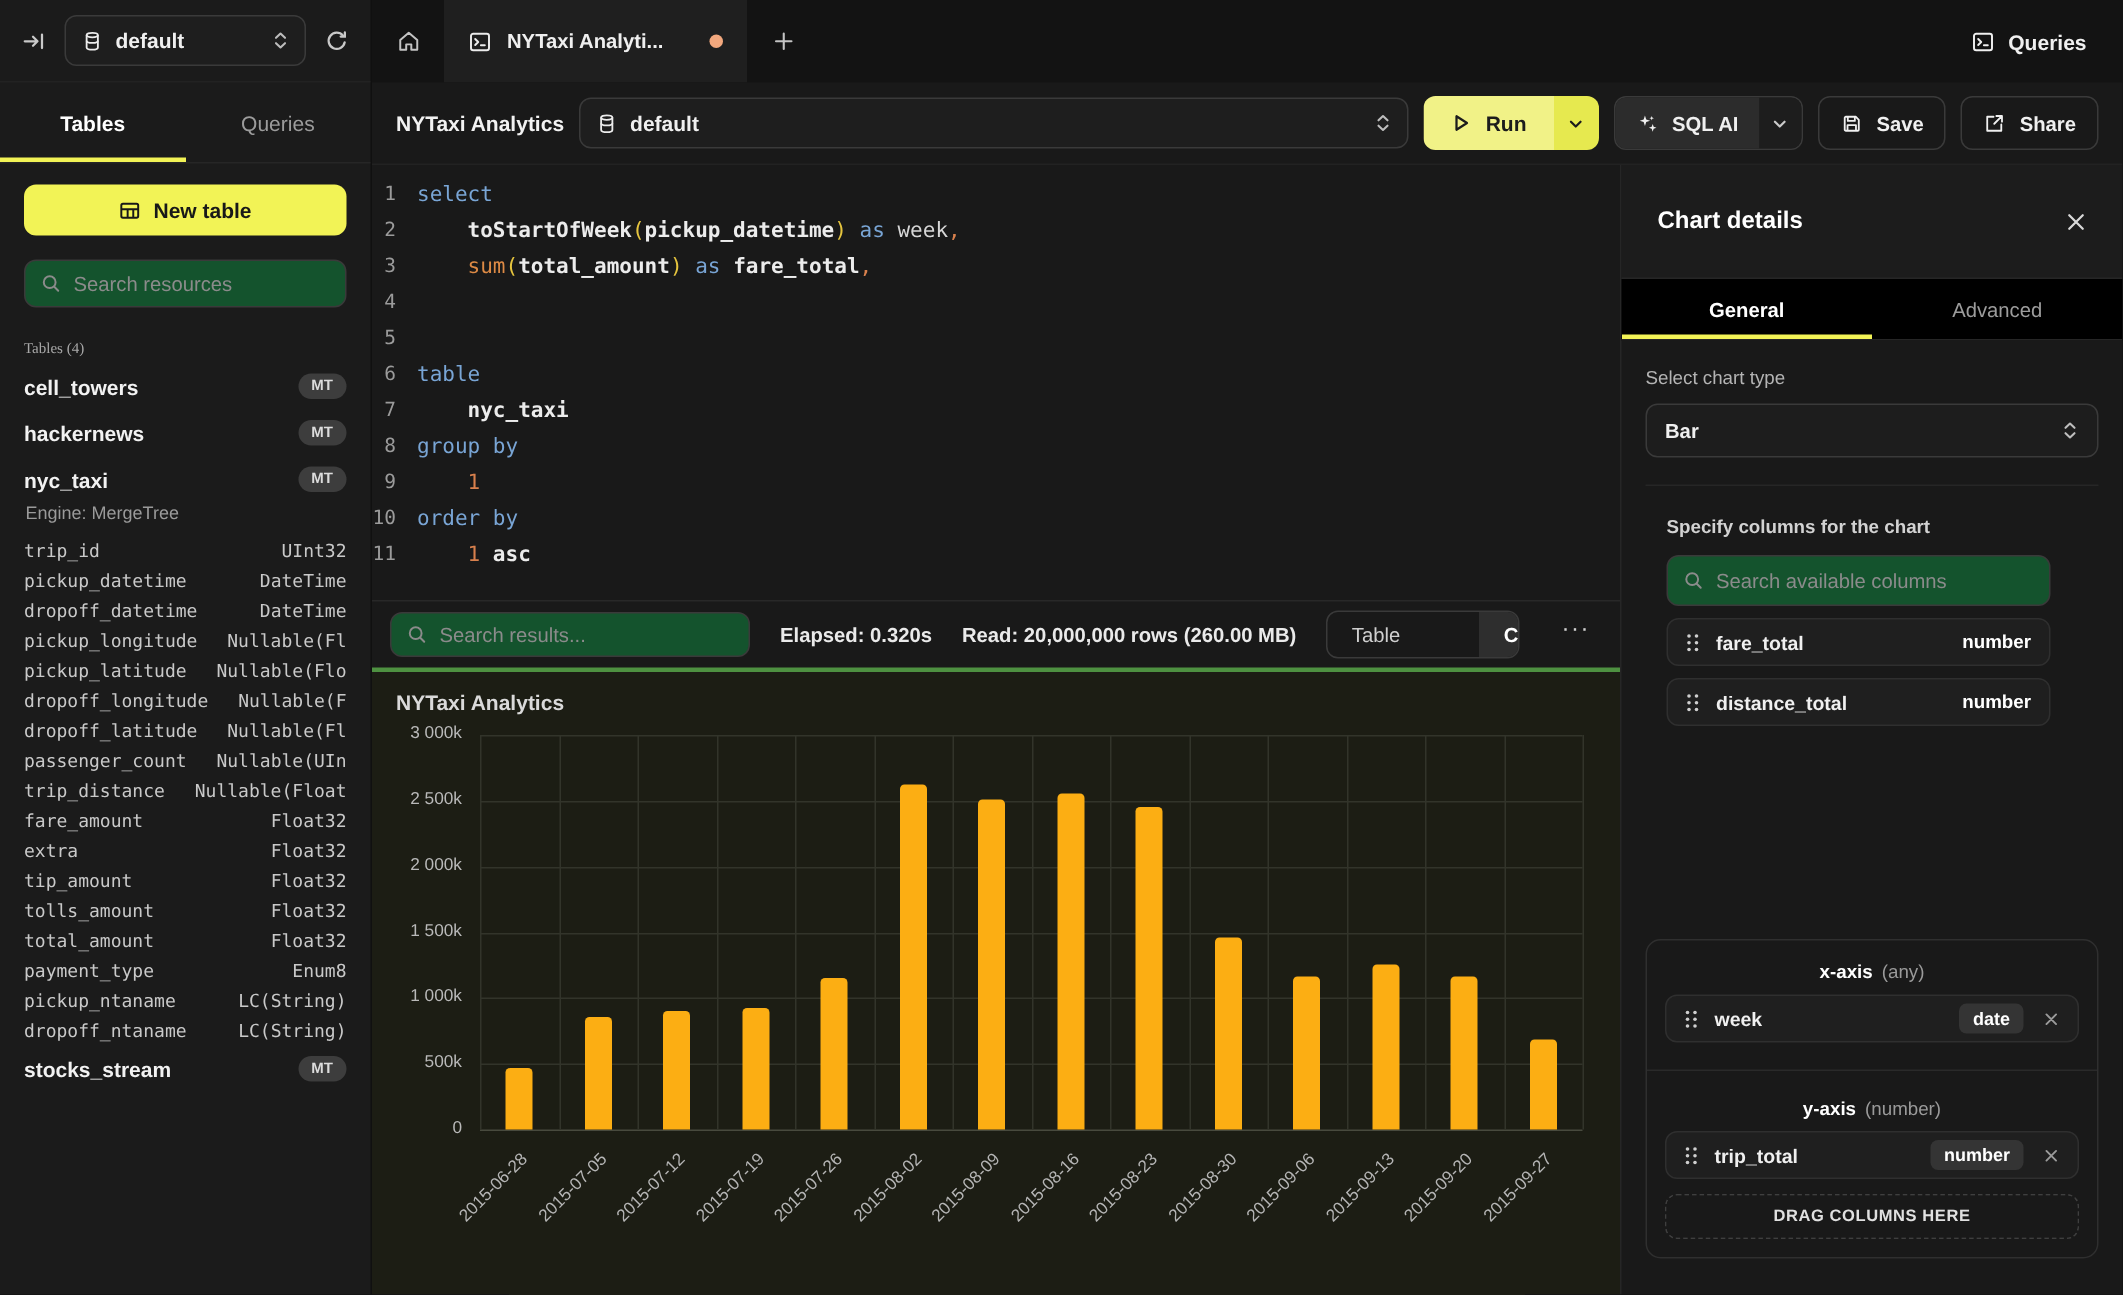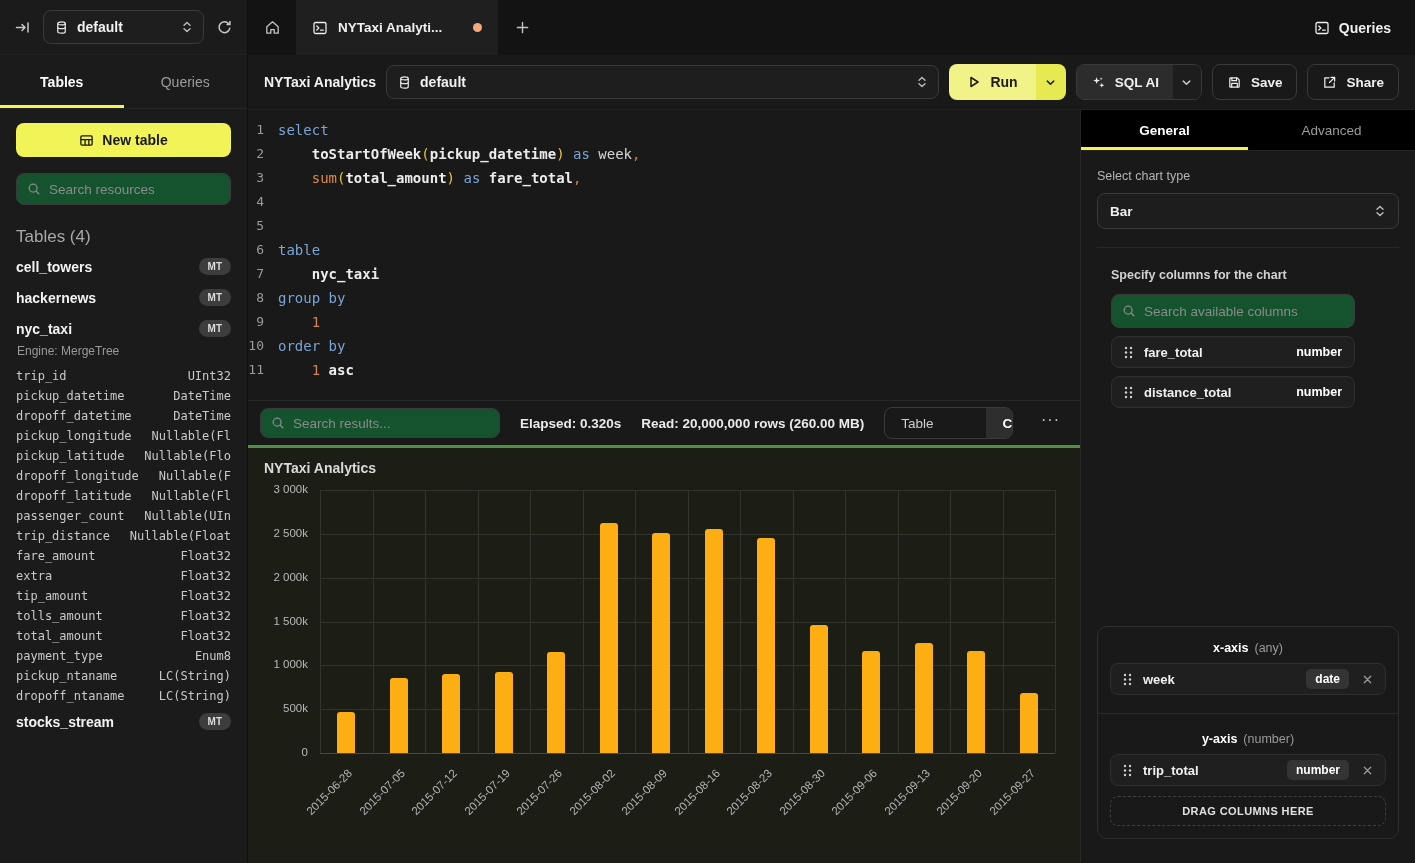--- a/index.html
+++ b/index.html
@@ -22,21 +22,21 @@
   .db-select { flex:1; display:flex; align-items:center; gap:8px; border:1px solid var(--border2); border-radius:8px; padding:0 10px; height:34px; background:#1e1e1e; cursor:pointer; }
   .db-select .val { font-size:14px; font-weight:600; color:#f0f0f0; flex:1; }
   .sb-tabs { height:54px; flex:none; display:flex; border-bottom:1px solid #262626; }
   .sb-tab { flex:1; display:flex; align-items:center; justify-content:center; color:var(--text2); font-size:14px; cursor:pointer; }
   .sb-tab.active { color:#fff; font-weight:700; box-shadow: inset 0 -3px 0 var(--accent); }
   .sb-body { flex:1; padding:14px 16px 10px; overflow:hidden; display:flex; flex-direction:column; }
   .new-table-btn { width:100%; height:34px; flex:none; background:var(--accent); color:#181818; border:none; border-radius:8px; font-family:inherit; font-size:14px; font-weight:700; display:flex; align-items:center; justify-content:center; gap:8px; cursor:pointer; }
   .search-box { margin-top:16px; height:32px; flex:none; border:1px solid var(--border2); border-radius:8px; display:flex; align-items:center; gap:8px; padding:0 10px; color:#8b8b8b; background:#14532d; }
   .search-box input { flex:1; min-width:0; background:transparent; border:none; outline:none; color:#ddd; font-family:inherit; font-size:13.5px; }
   .search-box input::placeholder { color:#8b8b8b; }
-  .sb-section-title { margin:22px 0 4px; color:#a8a8a8; font-size:17px; }
+  .sb-section-title { margin:22px 0 4px; color:#a8a8a8; font-size:10px;font-family:Liberation Serif, serif; }
   .table-row { display:flex; justify-content:space-between; align-items:center; padding:7px 0; cursor:pointer; }
   .table-name { font-size:14px; font-weight:600; color:#f2f2f2; }
   .mt-badge { background:#3d3d3d; color:#dcdcdc; font-size:10px; font-weight:700; padding:3px 9px; border-radius:10px; }
   .engine-row { color:#9a9a9a; font-size:12px; margin:0 1px 8px; }
   .col-row { display:flex; justify-content:space-between; font-family:"DejaVu Sans Mono",monospace; font-size:12px; color:#c9c9c9; line-height:20px; white-space:nowrap; }
 
   
   #main { flex:1; min-width:0; display:flex; flex-direction:column; }
   .tabstrip { height:55px; flex:none; background:var(--bg0); display:flex; align-items:stretch; }
   .home-btn { width:48px; display:flex; align-items:center; justify-content:center; color:#c3c3c3; cursor:pointer; }
@@ -94,21 +94,21 @@
   .rp-title { font-size:16px; font-weight:700; color:#fff; }
   .rp-close { color:#d9d9d9; cursor:pointer; display:flex; }
   .rp-tabs { height:41px; flex:none; display:flex; border-bottom:1px solid #262626; background:#000000; }
   .rp-tab { flex:1; display:flex; align-items:center; justify-content:center; color:var(--text2); font-size:13.5px; cursor:pointer; }
   .rp-tab.active { color:#fff; font-weight:700; box-shadow: inset 0 -3px 0 var(--accent); }
   .rp-content { flex:1; min-height:0; padding:18px 16px 24px; display:flex; flex-direction:column; overflow:hidden; }
   .rp-label { color:#b4b4b4; font-size:12.5px; margin-bottom:10px; }
   .rp-select { height:36px; flex:none; border:1px solid var(--border2); border-radius:8px; background:#1d1d1d; display:flex; align-items:center; justify-content:space-between; padding:0 12px; font-size:13.5px; font-weight:600; color:#f0f0f0; cursor:pointer; }
   .rp-divider { height:1px; flex:none; background:#262626; margin:18px 0; }
   .rp-sublabel { color:#d2d2d2; font-weight:700; font-size:12.5px; margin:2px 18px 12px 14px; }
-  .inset { margin-left:14px; margin-right:44px; }
+  .inset { margin-left:14px; margin-right:32px; }
   .rp-search { margin-top:0; height:34px; }
   .col-chip { height:32px; flex:none; border:1px solid #2f2f2f; background:#1f1f1f; border-radius:8px; display:flex; align-items:center; gap:11px; padding:0 12px; margin-top:8px; color:#f0f0f0; cursor:grab; }
   .chip-handle { color:#cfcfcf; display:flex; flex:none; }
   .chip-name { font-size:13px; font-weight:700; flex:1; }
   .chip-type { font-size:12.5px; font-weight:700; color:#fff; }
   .chip-badge { background:#343434; border-radius:5px; padding:3px 9px; font-size:12px; font-weight:700; color:#fff; }
   .chip-close { color:#9a9a9a; display:flex; margin-left:2px; cursor:pointer; }
   .axis-box { margin-top:auto; flex:none; border:1px solid #2f2f2f; border-radius:10px; padding:14px 12px 12px; }
   .axis-title { text-align:center; font-size:12.5px; font-weight:700; color:#fff; }
   .axis-hint { color:#9a9a9a; font-weight:400; margin-left:6px; }
@@ -482,20 +482,28 @@
             <div class="bar" style="left: 666.8px; bottom: 110px; height: 110.5px; background: rgb(252, 174, 19);"></div>
             <span class="xlabel" style="right: 156.3px; top: 319px;">2015-09-13</span>
             <div class="bar" style="left: 719.3px; bottom: 110px; height: 102.1px; background: rgb(252, 174, 19);"></div>
             <span class="xlabel" style="right: 103.8px; top: 319px;">2015-09-20</span>
             <div class="bar" style="left: 771.8px; bottom: 110px; height: 60.1px; background: rgb(252, 174, 19);"></div>
             <span class="xlabel" style="right: 51.3px; top: 319px;">2015-09-27</span>
           </div>
       </div>
 
       <aside id="right-panel">
+        <div class="rp-header">
+          <span class="rp-title">Chart details</span>
+          <span class="rp-close">
+            <svg width="14" height="14" viewBox="0 0 14 14" fill="none" stroke="currentColor" stroke-width="1.5" stroke-linecap="round">
+                <path d="M2.5 2.5l9 9M11.5 2.5l-9 9"></path>
+              </svg>
+          </span>
+        </div>
         <div class="rp-tabs">
           <div class="rp-tab active">
               <span>General</span>
             </div>
           <div class="rp-tab">
               <span>Advanced</span>
             </div>
         </div>
 
         <div class="rp-content">

